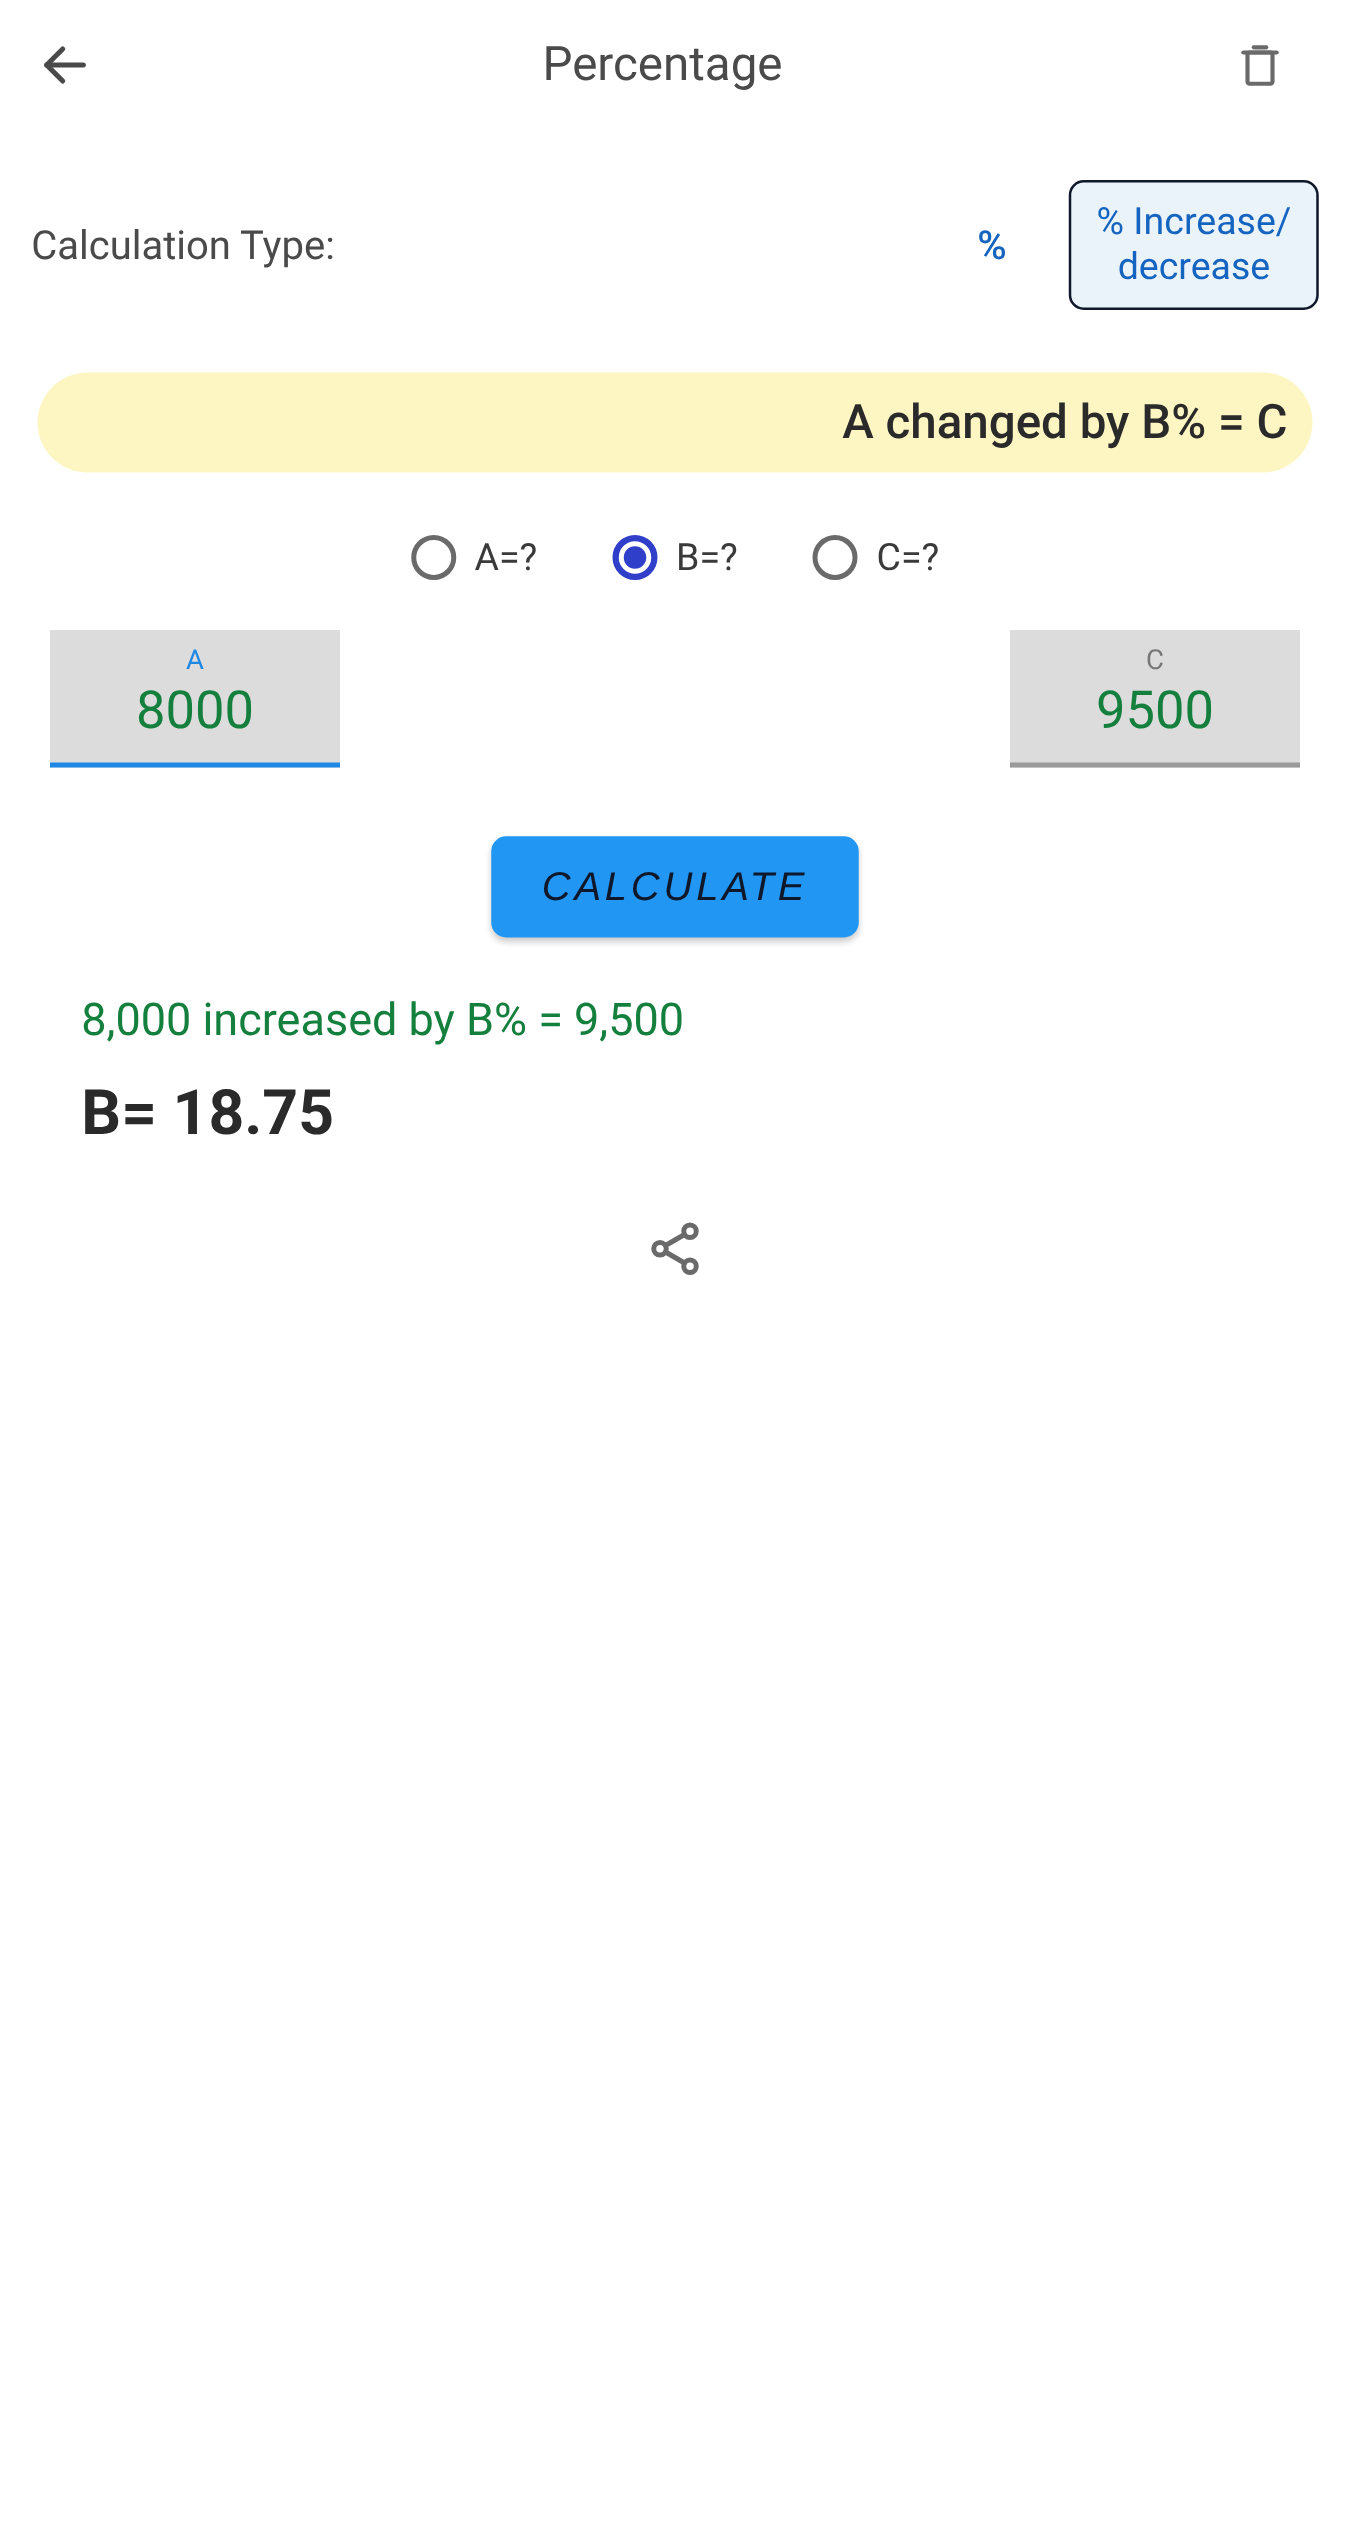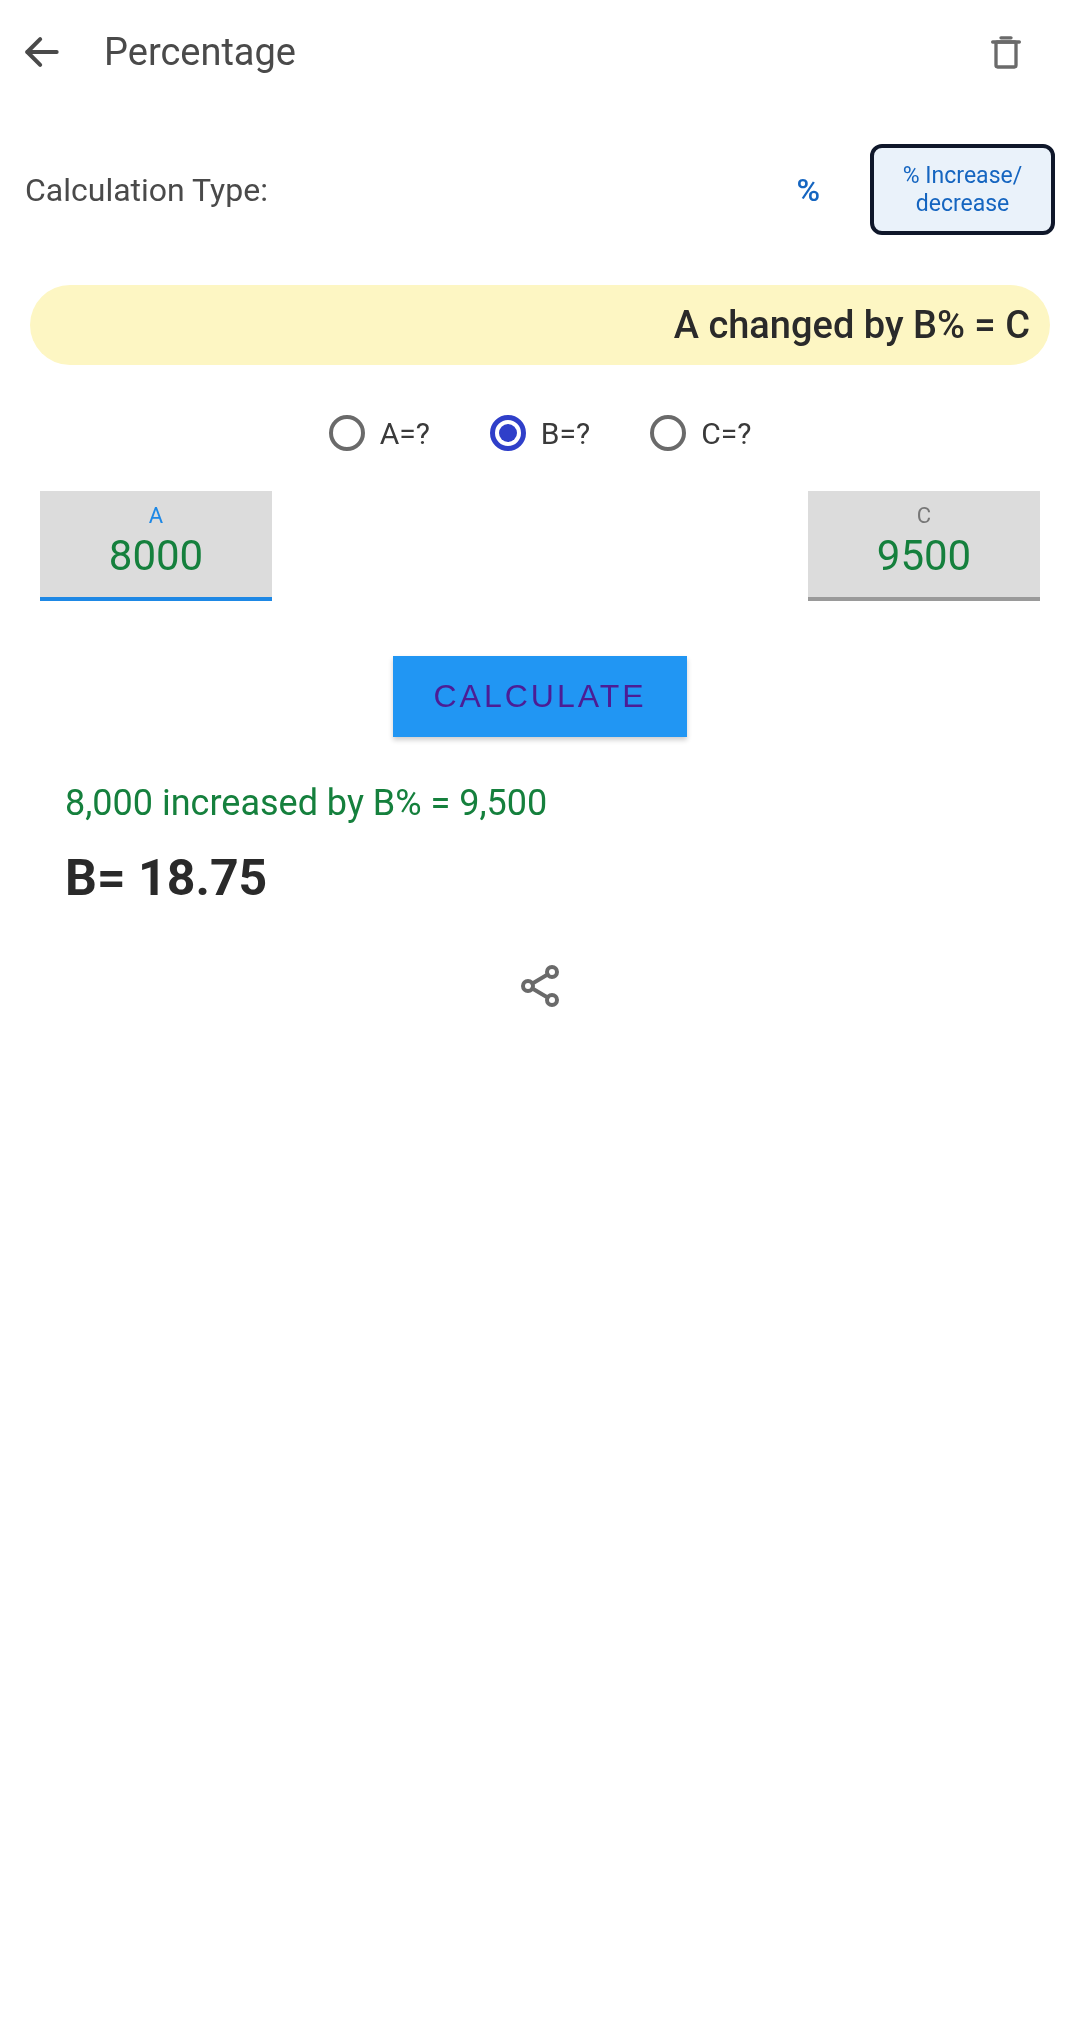--- a/index.html
+++ b/index.html
@@ -6,22 +6,23 @@
   body {
     width: 1080px;
     height: 2022px;
     background: #ffffff;
     font-family: -apple-system, BlinkMacSystemFont, "Segoe UI", Roboto, sans-serif;
     overflow: hidden;
   }
   .header {
     display: flex;
     align-items: center;
-    padding: 30px 30px 30px 20px;
+    padding: 30px 30px 30px 30px;
     gap: 40px;
+    text-align: center;
   }
   .back-icon {
     width: 44px;
     height: 44px;
     display: flex;
     align-items: center;
     justify-content: center;
     cursor: pointer;
   }
   .back-icon svg { width: 44px; height: 44px; }
@@ -50,25 +51,25 @@
     flex: 1;
   }
   .percent-tab {
     font-size: 32px;
     color: #1565c0;
     font-weight: 500;
     padding: 20px 50px;
     cursor: pointer;
   }
   .increase-tab {
-    border: 4px solid #0f172a;
+    border: 2px solid #0f172a;
     border-radius: 12px;
     background: #eaf2fa;
     color: #1565c0;
-    font-size: 23px;
+    font-size: 30px;
     text-align: center;
     padding: 14px 20px;
     line-height: 1.2;
     cursor: pointer;
     min-width: 185px;
   }
 
   .formula-bar {
     margin: 30px 30px 20px 30px;
     background: #fdf6c3;
@@ -157,28 +158,29 @@
   }
   .underline.active { background: #1e88e5; }
 
   .calc-button-wrap {
     display: flex;
     justify-content: center;
     padding: 45px 0 35px 0;
   }
   .calc-button {
     background: #2196f3;
-    color: #4c1d95;
+    color: #0f172a;
     font-size: 32px;
     letter-spacing: 3px;
     border: none;
-    border-radius: 0;
+    border-radius: 12px;
     padding: 22px 40px;
     cursor: pointer;
     box-shadow: 0 3px 5px rgba(0,0,0,0.2);
+    font-style: italic;
   }
 
   .result-text {
     font-size: 36px;
     color: #15803d;
     padding: 10px 42px 10px 65px;
   }
   .result-answer {
     font-size: 50px;
     font-weight: 700;

